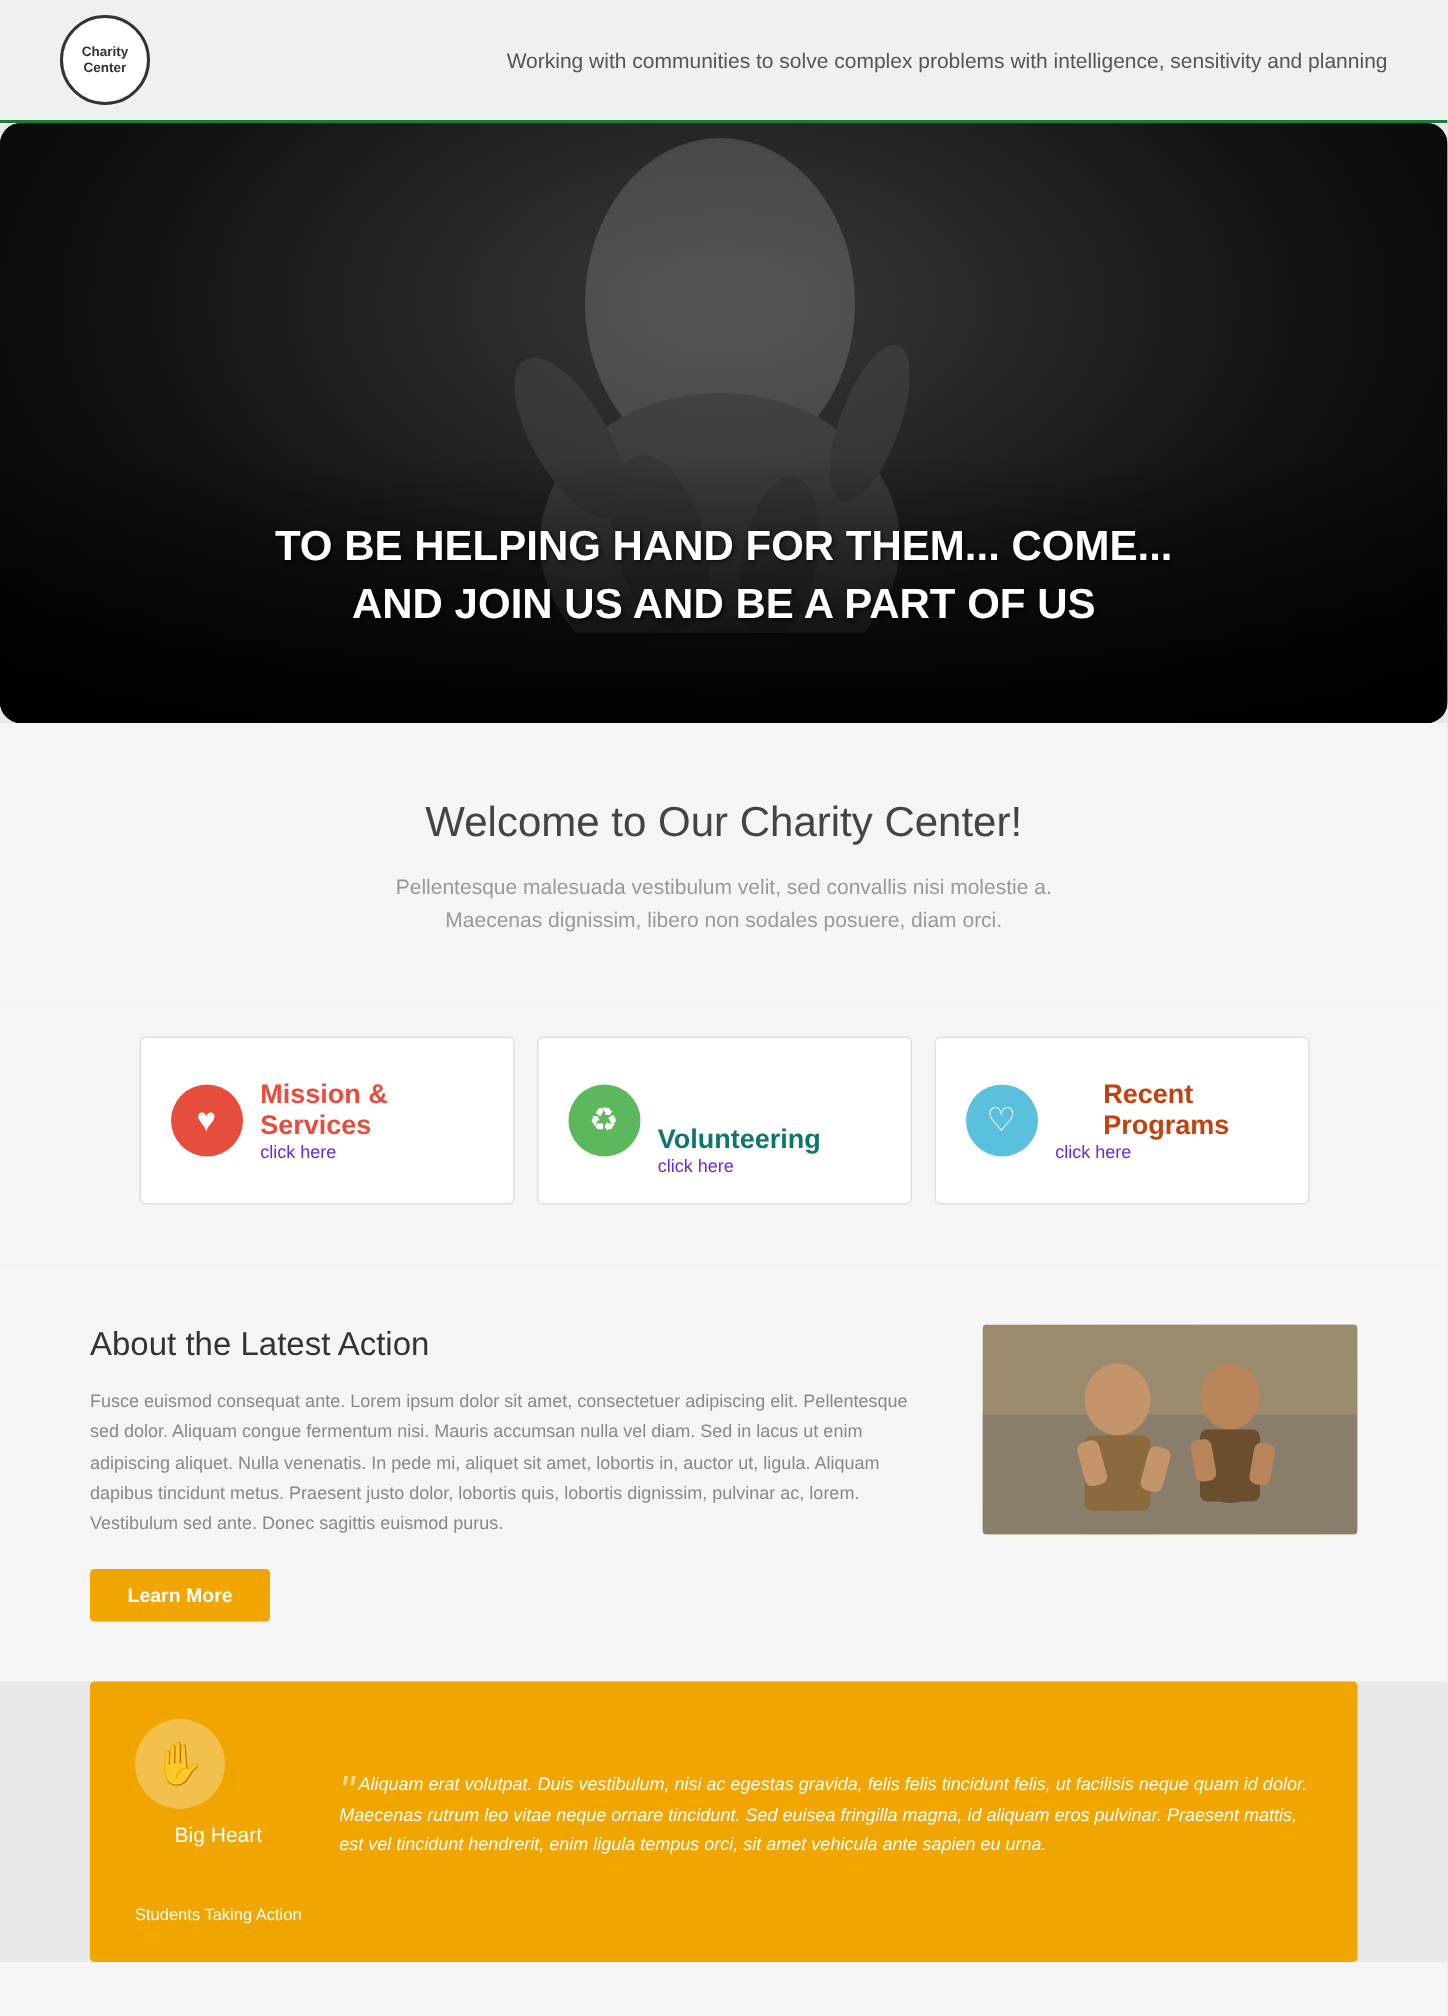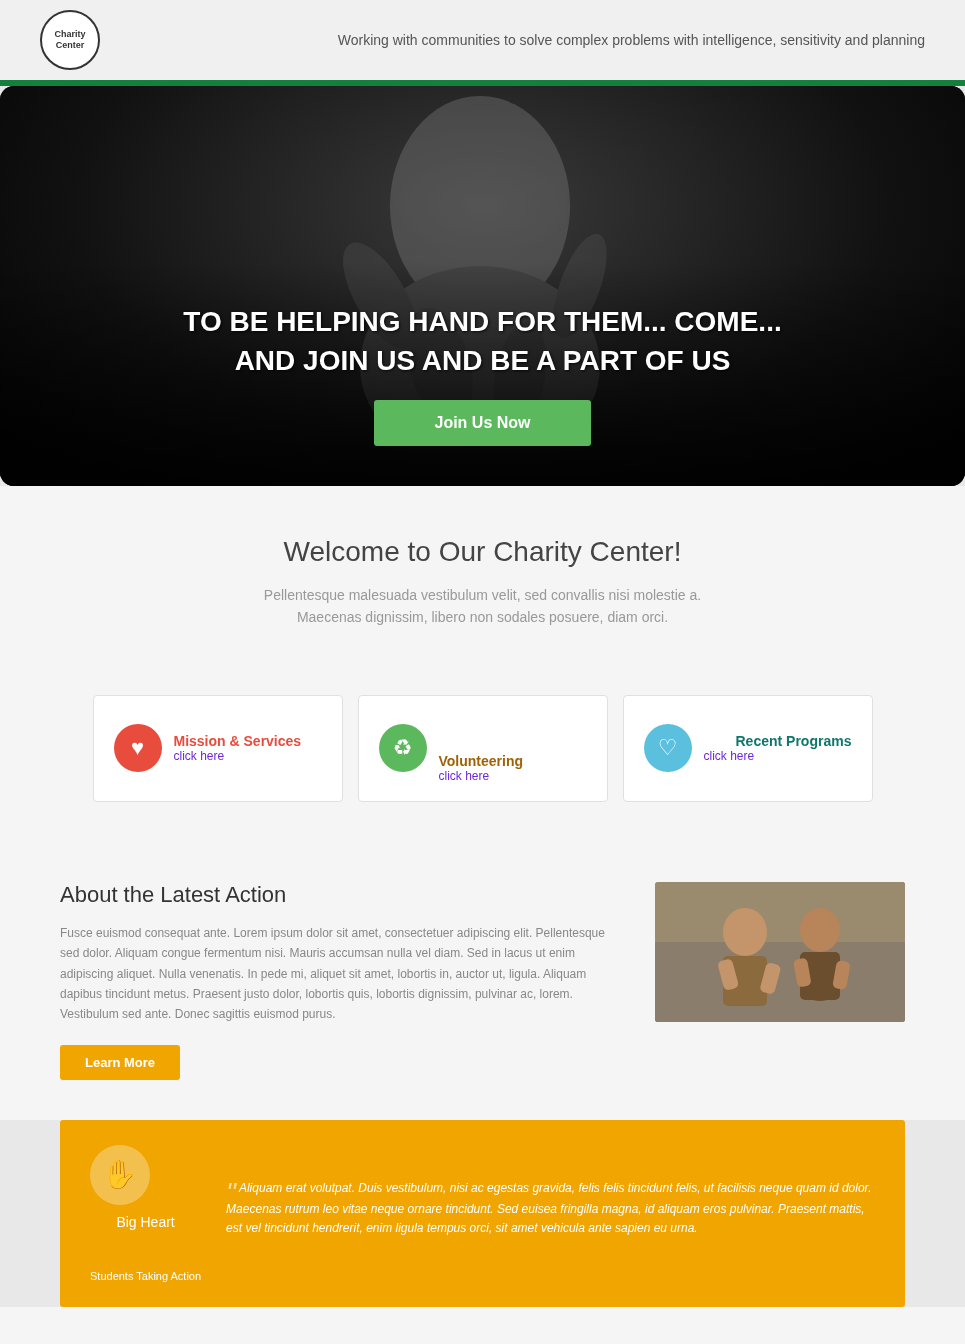--- a/index.html
+++ b/index.html
@@ -1,19 +1,19 @@
 <!DOCTYPE html>
 <html><head>
   <meta charset="utf-8">
   <style>
     * { margin: 0; padding: 0; box-sizing: border-box; }
     body { font-family: Arial, sans-serif; background: #e8e8e8; color: #333; width: 965px; }
 
     
-    .header { background: #f0f0f0; display: flex; align-items: center; padding: 10px 40px; border-bottom: 6px solid #15803d; }
+    .header { background: #f0f0f0; display: flex; align-items: center; padding: 10px 40px; border-bottom: 2px solid #15803d; }
     .logo { width: 60px; height: 60px; border-radius: 50%; border: 2px solid #333; display: flex; align-items: center; justify-content: center; flex-direction: column; background: #fff; flex-shrink: 0; }
     .logo-text { font-size: 9px; font-weight: bold; text-align: center; line-height: 1.2; }
     .header-tagline { margin-left: auto; text-align: right; color: #555; font-size: 14px; line-height: 1.5; }
 
     
     .hero { position: relative; width: 100%; height: 400px; background: #1a1a1a; overflow: hidden; border-radius: 14px; }
     .hero-child-silhouette { position: absolute; top: 0; left: 0; right: 0; bottom: 0; background: radial-gradient(ellipse at 50% 30%, #3a3a3a 0%, #111 60%, #000 100%); }
     .hero-overlay { position: absolute; bottom: 0; left: 0; right: 0; padding: 40px 20px; text-align: center; background: linear-gradient(to top, rgba(0,0,0,0.85) 0%, transparent 100%); }
     .hero-title { color: #fff; font-size: 28px; font-weight: bold; text-transform: uppercase; line-height: 1.4; margin-bottom: 20px; text-shadow: 1px 1px 3px rgba(0,0,0,0.8); }
     .hero-btn { background: #5cb85c; color: #fff; border: none; padding: 14px 60px; font-size: 16px; font-weight: bold; cursor: pointer; border-radius: 3px; }
@@ -23,25 +23,25 @@
     .welcome h2 { font-size: 28px; font-weight: normal; color: #444; margin-bottom: 15px; }
     .welcome p { color: #999; font-size: 14px; line-height: 1.6; max-width: 450px; margin: 16px auto; }
 
     
     .service-cards { background: #f5f5f5; display: flex; justify-content: center; gap: 15px; padding: 20px 40px 40px; }
     .service-card { background: #fff; border: 1px solid #e0e0e0; border-radius: 4px; padding: 18px 20px; display: flex; align-items: center; gap: 12px; min-width: 200px; flex: 1; max-width: 250px; }
     .service-icon { width: 48px; height: 48px; border-radius: 50%; display: flex; align-items: center; justify-content: center; flex-shrink: 0; font-size: 22px; }
     .icon-red { background: #e74c3c; color: #fff; }
     .icon-green { background: #5cb85c; color: #fff; }
     .icon-blue { background: #5bc0de; color: #fff; }
-    .service-info h3 { font-size: 14px; font-weight: bold; }
+    .service-info h3 { font-size: 18px; font-weight: bold; }
     .service-info .click { font-size: 12px; color: #6d28d9; }
     .service-info h3.red { color: #e74c3c; }
-    .service-info h3.green { color: #a16207; margin-top: 39px; }
-    .service-info h3.blue { color: #0f766e; padding-left: 32px; }
+    .service-info h3.green { color: #0f766e; margin-top: 39px; }
+    .service-info h3.blue { color: #c2410c; padding-left: 32px; }
 
     
     .latest-action { background: #f5f5f5; padding: 40px 60px; display: flex; gap: 48px; align-items: flex-start; }
     .latest-text { flex: 1; }
     .latest-text h2 { font-size: 22px; font-weight: normal; color: #333; margin-bottom: 15px; }
     .latest-text p { font-size: 12px; color: #888; line-height: 1.7; margin-bottom: 20px; }
     .learn-more-btn { background: #f0a500; color: #fff; border: none; padding: 10px 25px; font-size: 13px; font-weight: bold; cursor: pointer; border-radius: 3px; }
     .latest-image { width: 250px; height: 140px; background: linear-gradient(135deg, #8B7355 0%, #6B5B3E 50%, #9B8B6E 100%); border-radius: 3px; flex-shrink: 0; overflow: hidden; display: flex; align-items: center; justify-content: center; }
     .latest-image-inner { width: 100%; height: 100%; background: linear-gradient(135deg, #c4a882 0%, #a08060 30%, #7a6040 60%, #b09070 100%); }
 
@@ -85,21 +85,20 @@
     <ellipse cx="240" cy="280" rx="30" ry="60" fill="#555" transform="rotate(-15,240,280)"></ellipse>
     <ellipse cx="320" cy="290" rx="25" ry="55" fill="#555" transform="rotate(10,320,290)"></ellipse>
     <ellipse cx="180" cy="210" rx="25" ry="60" fill="#555" transform="rotate(-30,180,210)"></ellipse>
     <ellipse cx="380" cy="200" rx="20" ry="55" fill="#555" transform="rotate(20,380,200)"></ellipse>
   </svg>
   <div class="hero-overlay">
     <div class="hero-title">
       <span>TO BE HELPING HAND FOR THEM... COME...</span><br>
       <span>AND JOIN US AND BE A PART OF US</span>
     </div>
-    <button class="hero-btn">Join Us Now</button>
   </div>
 </div>
 
 <div class="welcome">
   <h2>Welcome to Our Charity Center!</h2>
   <p>Pellentesque malesuada vestibulum velit, sed convallis nisi molestie a.
 Maecenas dignissim, libero non sodales posuere, diam orci.</p>
 </div>
 
 <div class="service-cards">

